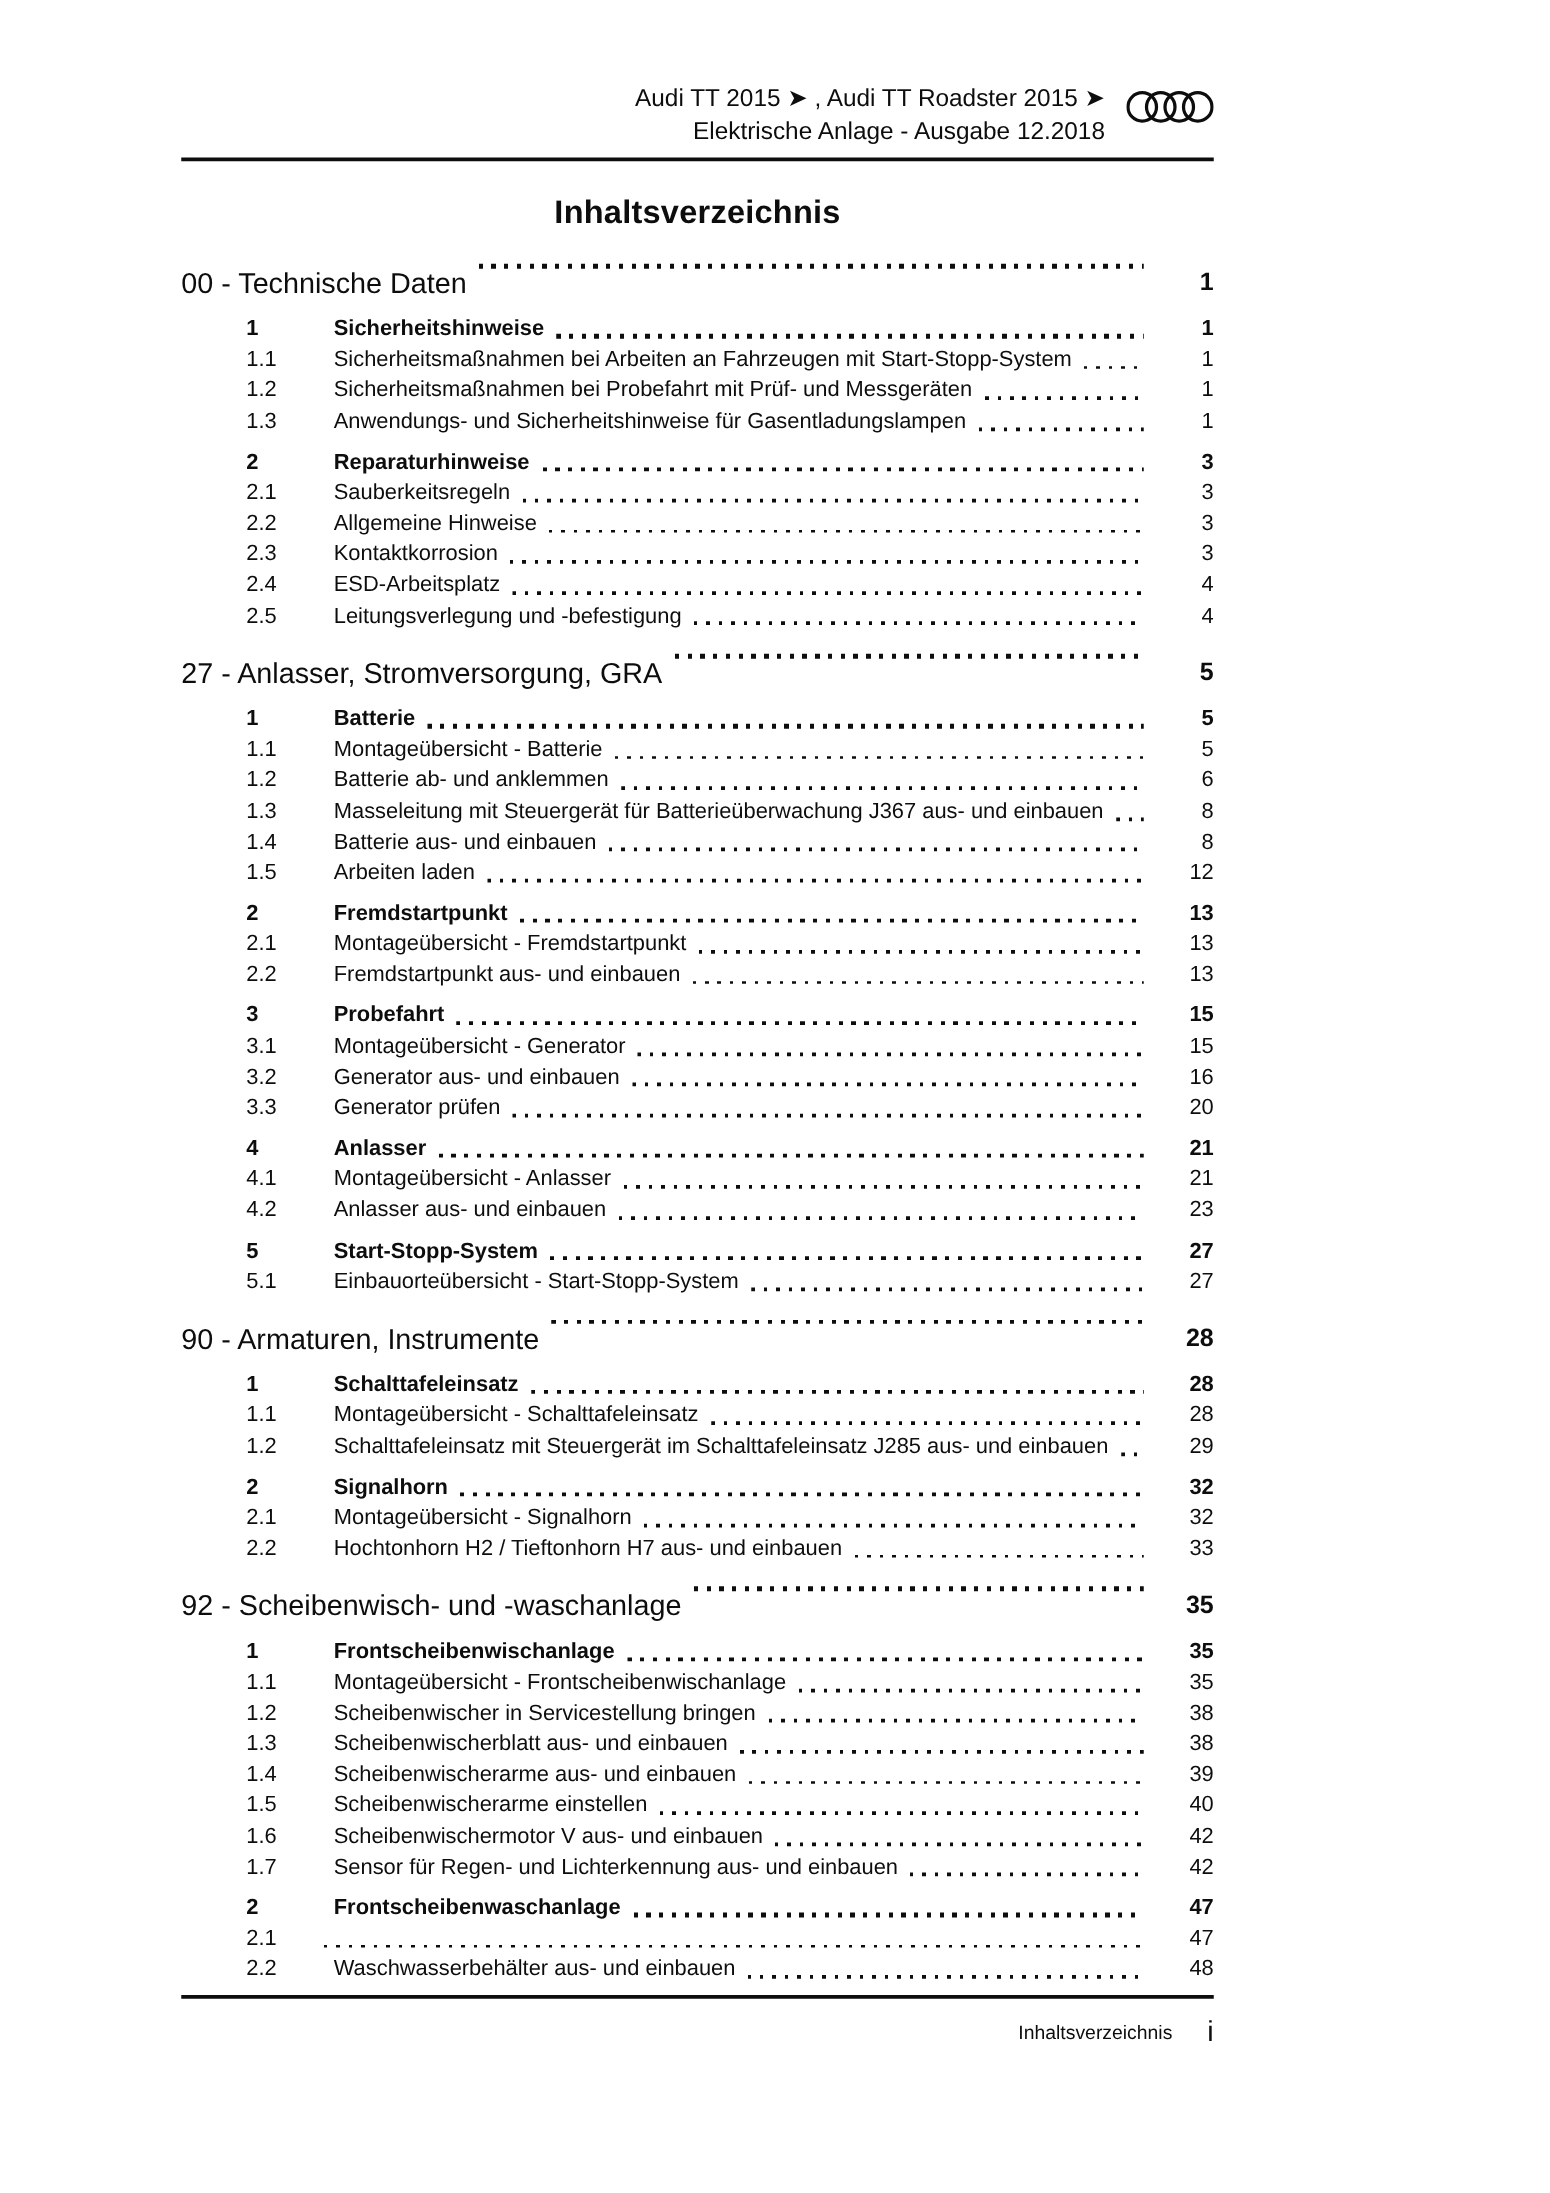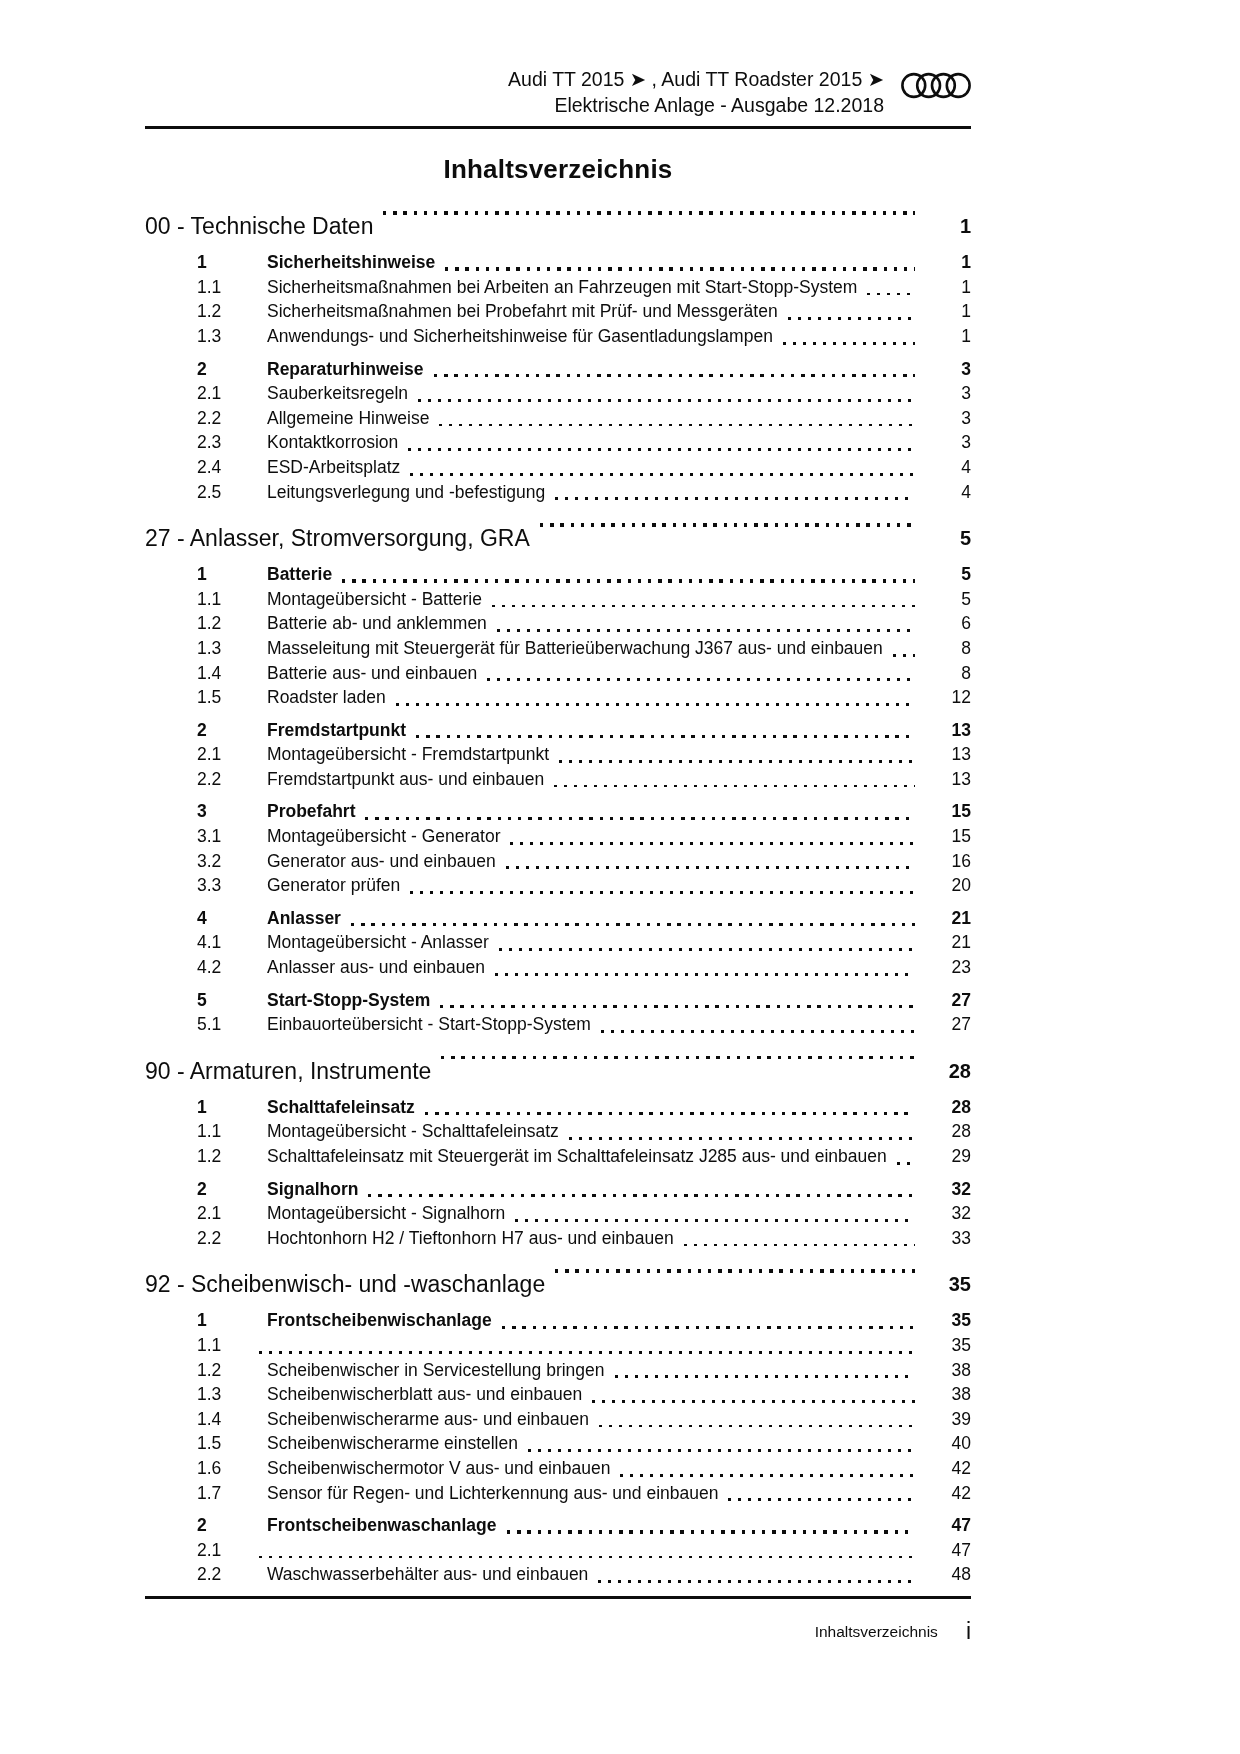--- a/index.html
+++ b/index.html
@@ -111,21 +111,21 @@
   .footer-rule {
     border: 0;
     height: 3.2px;
     background: #0d0d0d;
     margin: 9px 0 0 0;
   }
   .footer {
     margin-top: 16px;
     text-align: right;
     font-size: 15.5px;
-    line-height: 32px;
+    line-height: 20px;
     white-space: nowrap;
   }
   .footer .footer-page {
     font-size: 23px;
     margin-left: 28px;
     vertical-align: -2px;
   }
 </style>
 </head>
 <body>
@@ -264,21 +264,21 @@
 
   <div class="toc-entry">
     <span class="num">1.4</span>
     <span class="entry-title">Batterie aus- und einbauen</span>
     <span class="leader"></span>
     <span class="pagenum">8</span>
   </div>
 
   <div class="toc-entry">
     <span class="num">1.5</span>
-    <span class="entry-title">Roadster laden</span>
+    <span class="entry-title">Arbeiten laden</span>
     <span class="leader"></span>
     <span class="pagenum">12</span>
   </div>
 
   <div class="toc-entry bold">
     <span class="num">2</span>
     <span class="entry-title">Fremdstartpunkt</span>
     <span class="leader"></span>
     <span class="pagenum">13</span>
   </div>
@@ -416,20 +416,21 @@
 
   <div class="toc-entry bold">
     <span class="num">1</span>
     <span class="entry-title">Frontscheibenwischanlage</span>
     <span class="leader"></span>
     <span class="pagenum">35</span>
   </div>
 
   <div class="toc-entry">
     <span class="num">1.1</span>
+    <span class="entry-title">Montageübersicht - Frontscheibenwischanlage</span>
     <span class="leader"></span>
     <span class="pagenum">35</span>
   </div>
 
   <div class="toc-entry">
     <span class="num">1.2</span>
     <span class="entry-title">Scheibenwischer in Servicestellung bringen</span>
     <span class="leader"></span>
     <span class="pagenum">38</span>
   </div>

